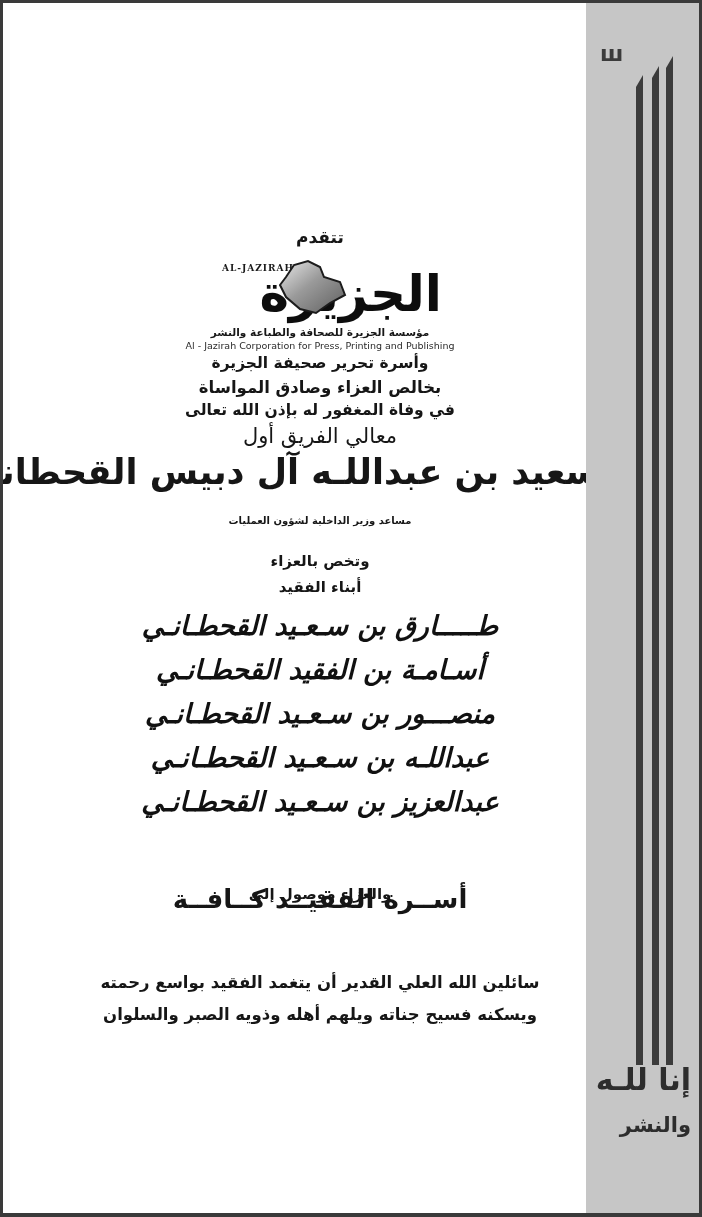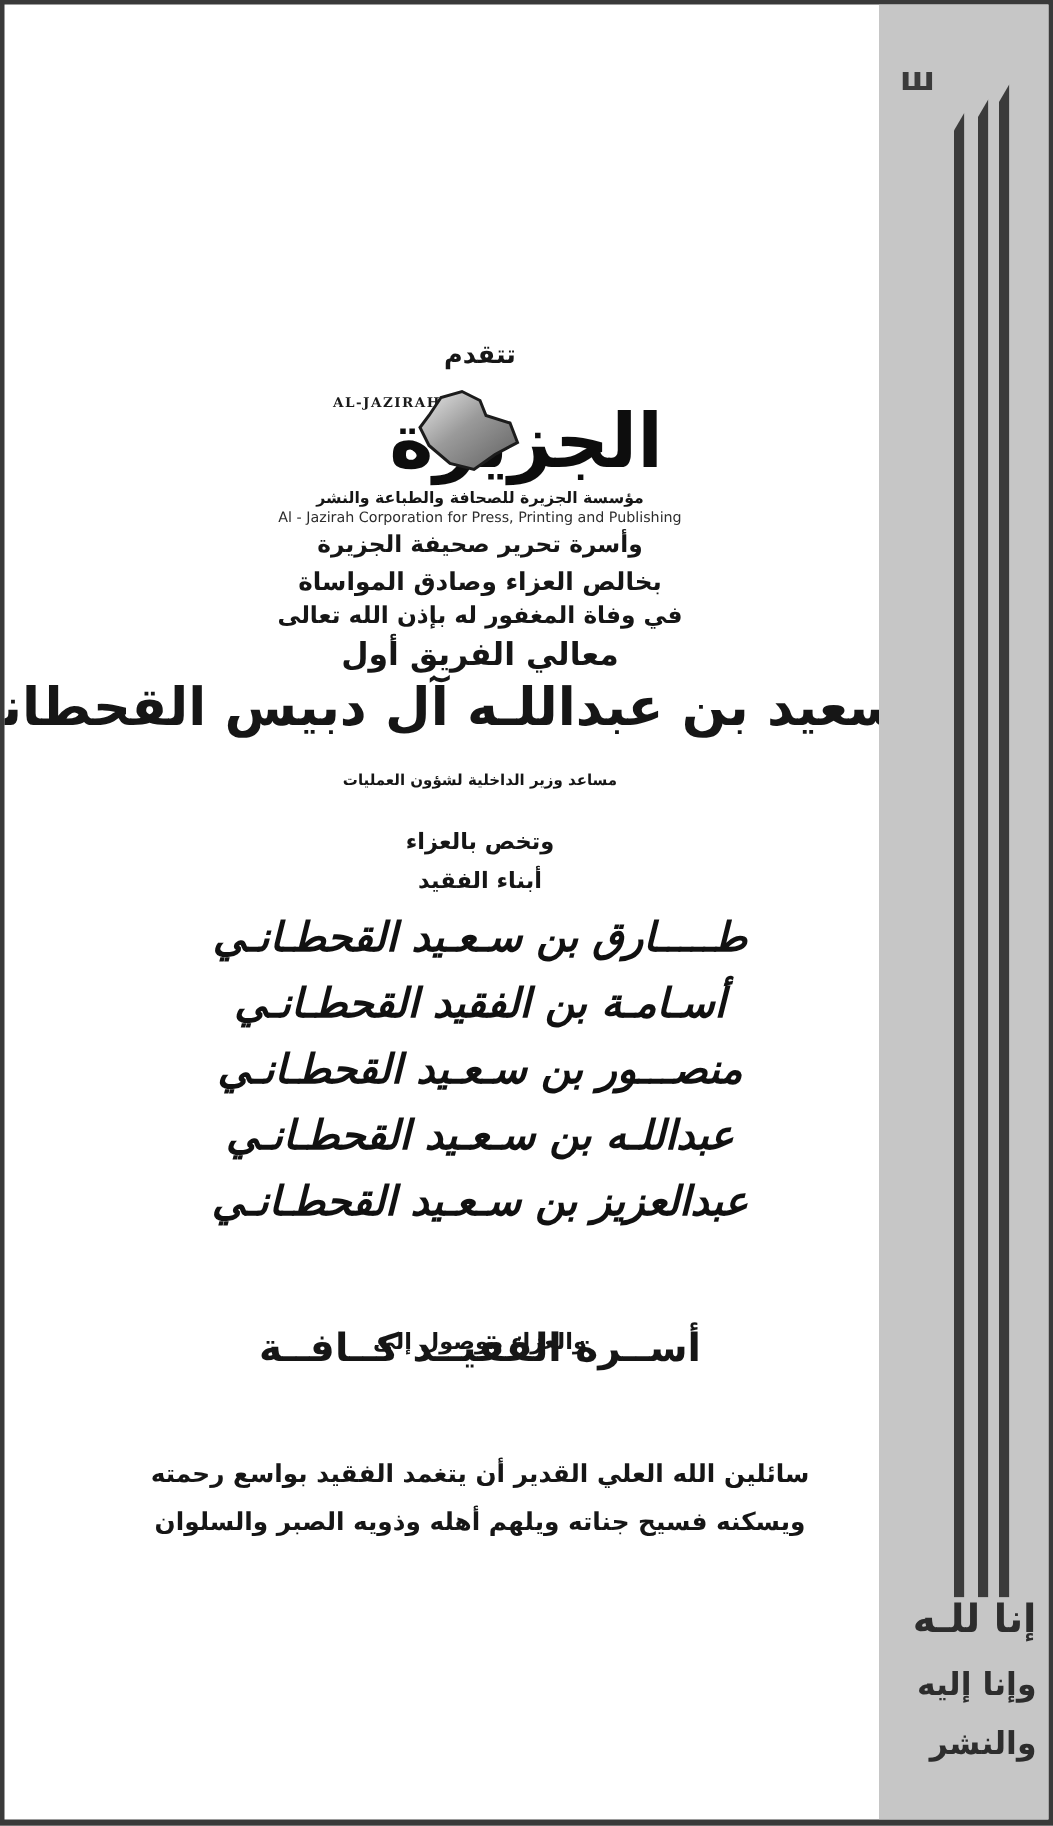--- a/index.html
+++ b/index.html
@@ -15,21 +15,21 @@
     position:absolute; width:100%; text-align:center;
     direction:rtl; white-space:nowrap; color:#161616;
   }
   .intro        { top:224px;  font-size:17px;   font-weight:700; }
   .logo-wrap    { position:absolute; top:246px; left:50%; transform:translateX(-50%); width:260px; height:76px; }
   .org-ar       { top:323px;  font-size:10.5px; font-weight:700; }
   .org-en       { top:337px;  font-size:9.5px;  font-weight:400; direction:ltr; color:#2c2c2c; }
   .editorial    { top:351px;  font-size:15.5px; font-weight:700; }
   .cond1        { top:375px;  font-size:16.5px; font-weight:700; }
   .cond2        { top:398px;  font-size:15.5px; font-weight:700; }
-  .rank-title   { top:421px;  font-size:21px;   font-weight:700; }
+  .rank-title   { top:421px;  font-size:21px;   font-weight:400; }
   .deceased-name{ top:449px;  font-size:35px;   font-weight:800; letter-spacing:0; }
   .position-ln  { top:512px;  font-size:10px;   font-weight:700; }
   .spec-intro   { top:549px;  font-size:15px;   font-weight:700; }
   .spec-subject { top:575px;  font-size:15px;   font-weight:700; }
   .sons { position:absolute; top:601px; width:100%;font-style:italic; }
   .son-row {
     width:100%; text-align:center; direction:rtl; white-space:nowrap;
     font-size:27px; font-weight:800; line-height:44px; color:#111;
   }
   .ext-intro    { top:882px;  font-size:15px;   font-weight:700; }
@@ -56,21 +56,21 @@
     position:absolute; width:7px; background:#3b3b3b;
     clip-path:polygon(0 12px, 100% 0, 100% 100%, 0 100%);
   }
   .bar1 { left:50px; top:72px; height:990px; }
   .bar2 { left:66px; top:63px; height:999px; }
   .bar3 { left:80px; top:53px; height:1009px; }
   .verse {
     position:absolute; right:8px; left:4px; top:1052px;
     text-align:right; direction:rtl; color:#2d2d2d;
   }
-  .verse .v1 { font-size:26px; font-weight:800; line-height:50px; }
+  .verse .v1 { font-size:30px; font-weight:800; line-height:50px; }
   .verse .v2 { font-size:21px; font-weight:800; line-height:37px; }
   .verse .v3 { font-size:21px; font-weight:800; line-height:40px; letter-spacing:1px; }
 </style>
 </head>
 <body>
 
 <div class="page">
 
   <div class="content">
 
@@ -121,18 +121,17 @@
 
   </div>
 
   <div class="strip">
     <span class="crown-mark">ш</span>
     <div class="bar bar1"></div>
     <div class="bar bar2"></div>
     <div class="bar bar3"></div>
     <div class="verse">
       <div class="v1">إنا للـه</div>
-      <div class="v2">وإنا إليه</div>
       <div class="v3">والنشر</div>
     </div>
   </div>
 
 </div>
 
 </body></html>

